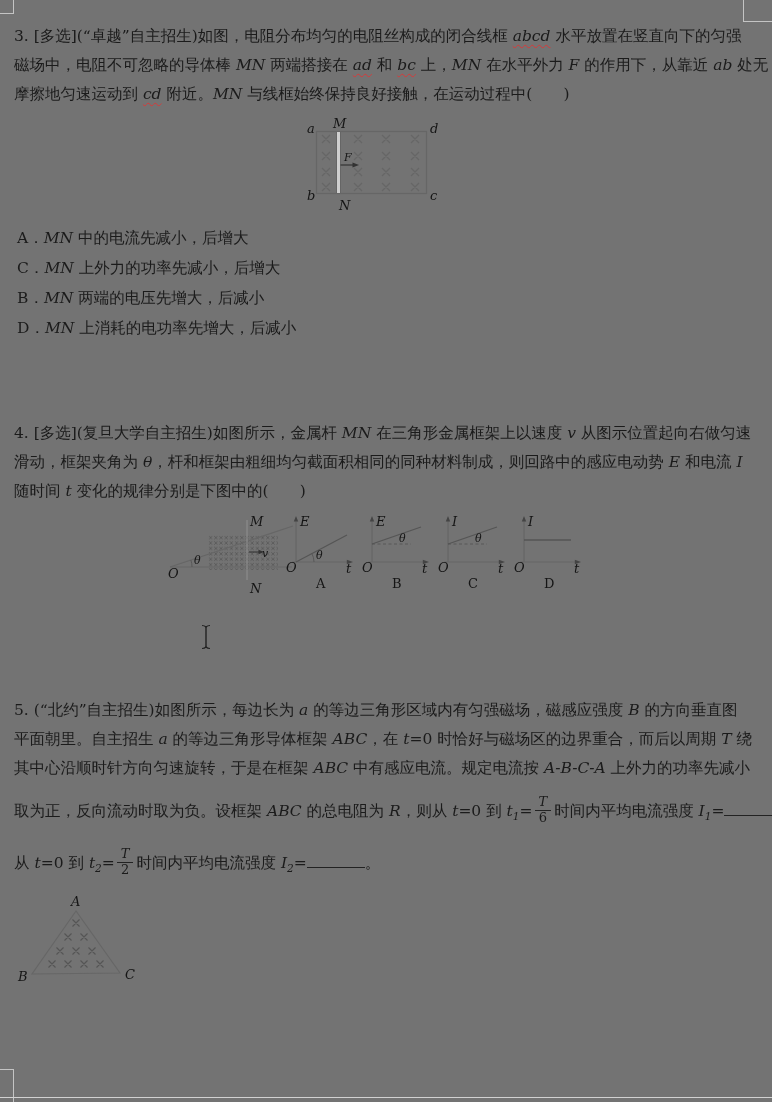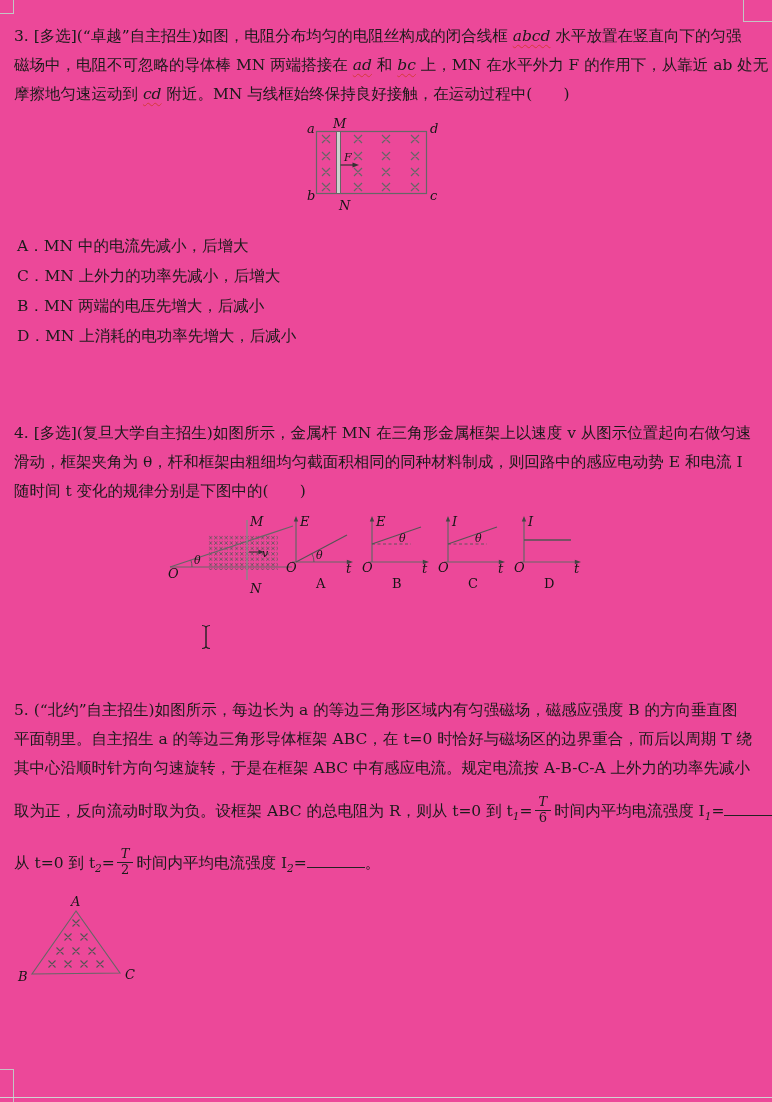--- a/index.html
+++ b/index.html
@@ -1,21 +1,21 @@
 <!DOCTYPE html>
 <html><head>
 <meta charset="utf-8">
 <style>
   html,body{margin:0;padding:0;background:#ffffff;}
-  .page{position:relative;width:772px;height:1102px;background:#ec4899;overflow:hidden;
+  .page{position:relative;width:772px;height:1102px;background:#737373;overflow:hidden;
         font-family:"DejaVu Serif","Liberation Serif",serif;color:#1b1b1b;}
   .abs{position:absolute;}
   .tline{white-space:pre;font-size:15.5px;height:29px;line-height:29px;}
   .opt{height:30px;line-height:30px;}
-  .i{font-family:"DejaVu Serif","Liberation Serif",serif;}
+  .i{font-style:italic;font-family:"DejaVu Serif","Liberation Serif",serif;}
   .wavy{font-style:italic;text-decoration-line:underline;text-decoration-style:wavy;
         text-decoration-color:#d43a3a;text-decoration-thickness:1px;text-underline-offset:3px;}
   .sub{font-size:10.5px;font-style:italic;vertical-align:-4px;}
   .frac{display:inline-block;vertical-align:middle;text-align:center;font-size:13px;
         line-height:1.15;margin:0 3px 4px 2px;}
   .frac .fn{display:block;font-style:italic;border-bottom:1px solid #222;padding:0 4px;}
   .frac .fd{display:block;}
   .blank{display:inline-block;height:1.05em;border-bottom:1px solid #222;}
   .fracline{height:56px;line-height:56px;}
   .lastline{height:48px;line-height:48px;}
@@ -58,21 +58,21 @@
     <polygon points="56,49 49.5,46.4 49.5,51.6" fill="#333"></polygon>
     <text x="4" y="17" class="dlabel">a</text>
     <text x="30" y="12" class="dlabel">M</text>
     <text x="127" y="17" class="dlabel">d</text>
     <text x="4" y="84" class="dlabel">b</text>
     <text x="36" y="94" class="dlabel">N</text>
     <text x="127" y="84" class="dlabel">c</text>
     <text x="41" y="45" class="dlabel-sm">F</text>
   </svg>
 
-  <div class="abs" style="left:17px;top:231px;width:700px">
+  <div class="abs" style="left:17px;top:223px;width:700px">
     <div class="tline opt"><span>A．</span><span class="i">MN</span><span> 中的电流先减小，后增大</span></div>
     <div class="tline opt"><span>C．</span><span class="i">MN</span><span> 上外力的功率先减小，后增大</span></div>
     <div class="tline opt"><span>B．</span><span class="i">MN</span><span> 两端的电压先增大，后减小</span></div>
     <div class="tline opt"><span>D．</span><span class="i">MN</span><span> 上消耗的电功率先增大，后减小</span></div>
   </div>
 
   <div class="abs" style="left:14px;top:419px;width:740px">
     <div class="tline"><span>4. [多选](复旦大学自主招生)如图所示，金属杆 </span><span class="i">MN</span><span> 在三角形金属框架上以速度 </span><span class="i">v</span><span> 从图示位置起向右做匀速</span></div>
     <div class="tline"><span>滑动，框架夹角为 </span><span class="i">θ</span><span>，杆和框架由粗细均匀截面积相同的同种材料制成，则回路中的感应电动势 </span><span class="i">E</span><span> 和电流 </span><span class="i">I</span></div>
     <div class="tline"><span>随时间 </span><span class="i">t</span><span> 变化的规律分别是下图中的(　　)</span></div>

